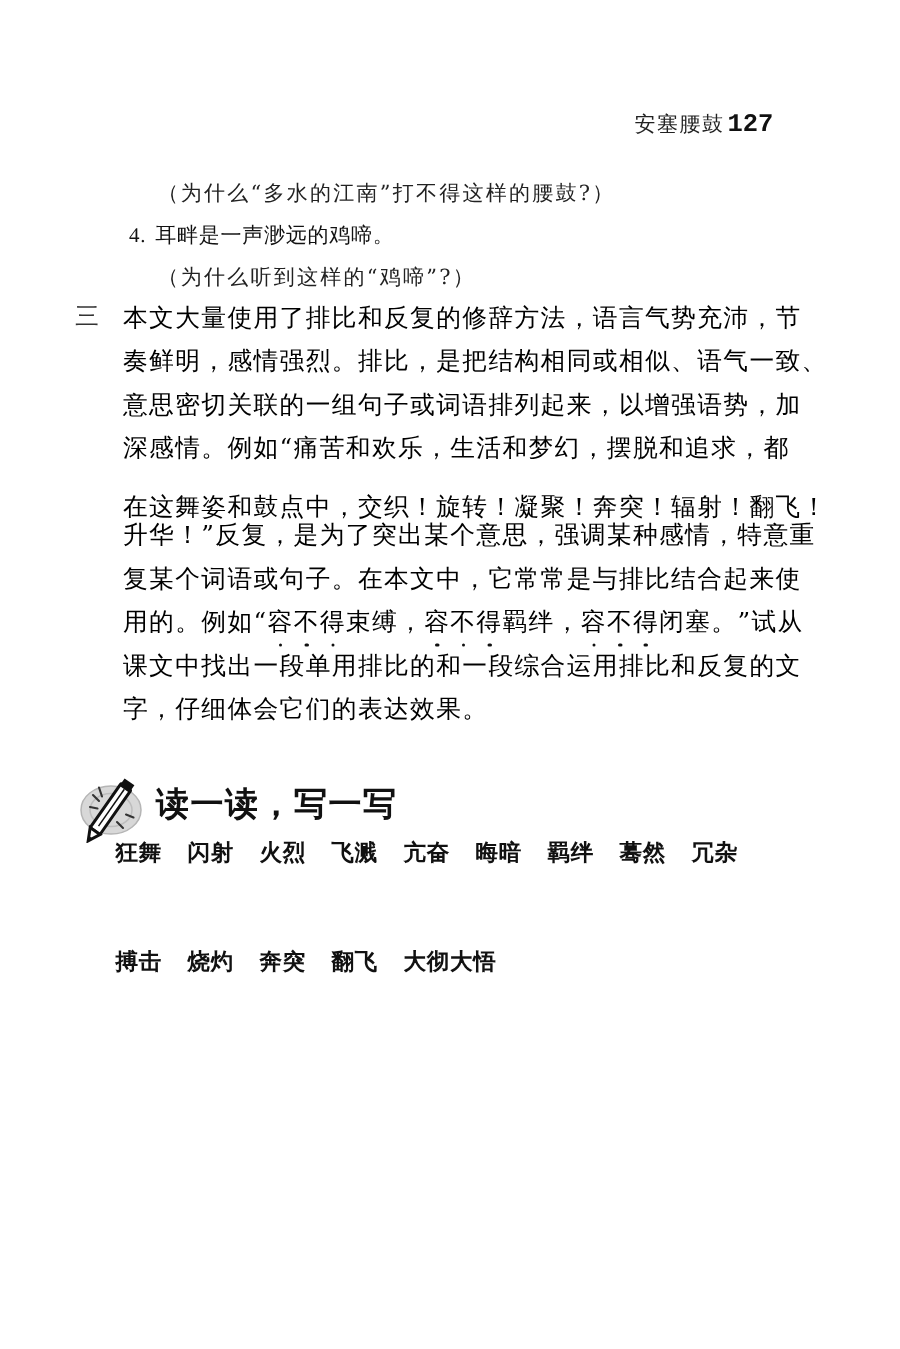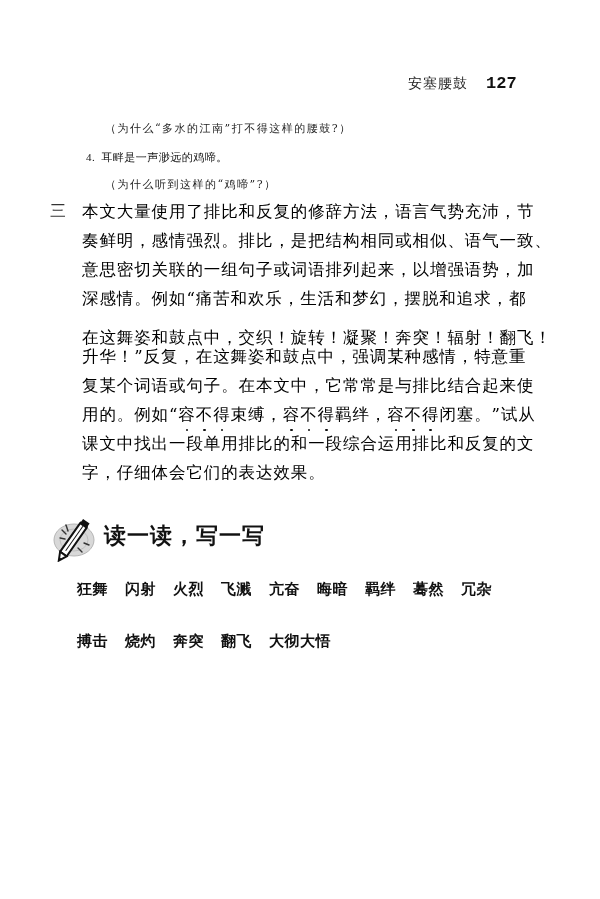--- a/index.html
+++ b/index.html
@@ -11,39 +11,39 @@
       width: 600px;
       height: 899px;
       position: relative;
       overflow: hidden;
       font-family: "DejaVu Serif", "Liberation Serif", serif;
       color: #1a1a1a;
     }
     .page-header {
       position: absolute;
       top: 74px;
-      left: 408px;
+      left: 423px;
       display: flex;
-      align-items: flex-end;
-      gap: 18px;
+      align-items: flex-start;
+      gap: 2px;
     }
     .page-header .title {
       font-size: 14px;
       letter-spacing: 1px;
       color: #222;
     }
     .page-header .num {
       font-family: Liberation Mono, monospace;
       font-weight: bold;
       font-size: 17px;
       color: #111;
     }
     .line {
       position: absolute;
-      font-size: 11px;
+      font-size: 14px;
       white-space: nowrap;
       line-height: 22px;
     }
     .q-note { left: 105px; letter-spacing: 1.5px; color: #222; }
     .q-item { left: 86px; letter-spacing: 0.5px; color: #111; }
     .q-item .num { font-family: "Liberation Serif", serif; margin-right: 6px; }
     .sec-marker {
       position: absolute;
       left: 50px;
       top: 201px;
@@ -124,21 +124,21 @@
 
 <div class="line q-note" style="top:174px;">（为什么听到这样的“鸡啼”?）</div>
 
 <div class="sec-marker">三</div>
 
 <div class="para-line" style="top:201px;">本文大量使用了排比和反复的修辞方法，语言气势充沛，节</div>
 <div class="para-line" style="top:230px;">奏鲜明，感情强烈。排比，是把结构相同或相似、语气一致、</div>
 <div class="para-line" style="top:259px;">意思密切关联的一组句子或词语排列起来，以增强语势，加</div>
 <div class="para-line" style="top:288px;">深感情。例如“痛苦和欢乐，生活和梦幻，摆脱和追求，都</div>
 <div class="para-line" style="top:327px;">在这舞姿和鼓点中，交织！旋转！凝聚！奔突！辐射！翻飞！</div>
-<div class="para-line" style="top:346px;">升华！”反复，在这舞姿和鼓点中，强调某种感情，特意重</div>
+<div class="para-line" style="top:346px;">升华！”反复，是为了突出某个意思，强调某种感情，特意重</div>
 <div class="para-line" style="top:375px;">复某个词语或句子。在本文中，它常常是与排比结合起来使</div>
 
 <div class="para-line" style="top:404px;">
   <span>用的。例如“</span><span><span class="emph">容</span><span class="emph">不</span><span class="emph">得</span><span>束缚，</span></span><span><span class="emph">容</span><span class="emph">不</span><span class="emph">得</span><span>羁绊，</span></span><span><span class="emph">容</span><span class="emph">不</span><span class="emph">得</span><span>闭塞。”试从</span></span>
 </div>
 
 <div class="para-line" style="top:433px;">课文中找出一段单用排比的和一段综合运用排比和反复的文</div>
 <div class="para-line" style="top:462px;">字，仔细体会它们的表达效果。</div>
 
 <div class="read-write-header">
@@ -156,21 +156,21 @@
       <rect x="6" y="22" width="36" height="8" rx="1" fill="#ffffff" stroke="#111" stroke-width="2"></rect>
       <line x1="10" y1="26" x2="40" y2="26" stroke="#111" stroke-width="1"></line>
       <rect x="40" y="22" width="6" height="8" fill="#111"></rect>
       <polygon points="6,22 6,30 -2,26" fill="#ffffff" stroke="#111" stroke-width="2"></polygon>
       <polygon points="1,24.5 1,27.5 -2,26" fill="#111"></polygon>
     </g>
   </svg>
   <span class="rw-title">读一读，写一写</span>
 </div>
 
-<div class="vocab-row" style="top:580px;">
+<div class="vocab-row" style="top:559px;">
   <span class="word">狂舞</span>
   <span class="word">闪射</span>
   <span class="word">火烈</span>
   <span class="word">飞溅</span>
   <span class="word">亢奋</span>
   <span class="word">晦暗</span>
   <span class="word">羁绊</span>
   <span class="word">蓦然</span>
   <span class="word">冗杂</span>
 </div>

